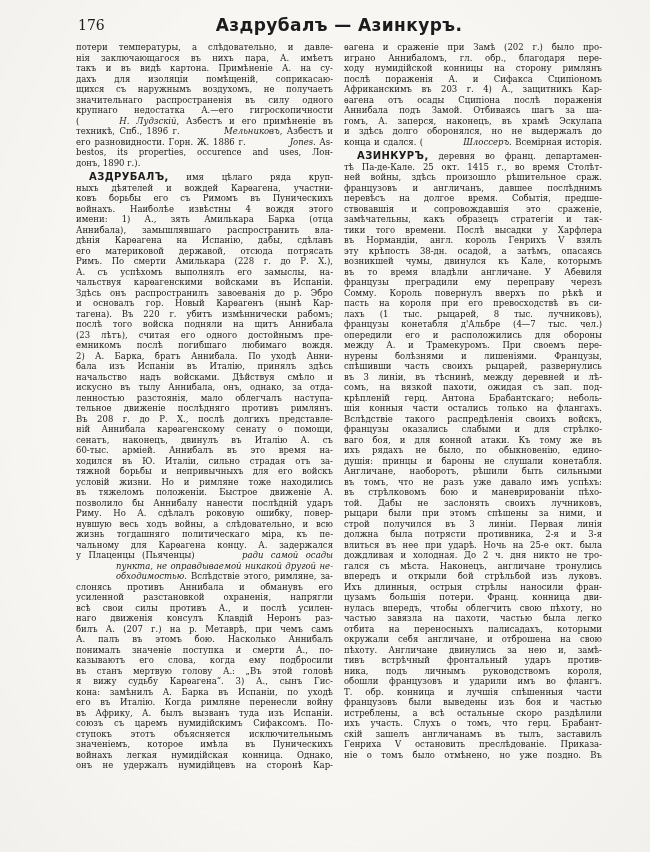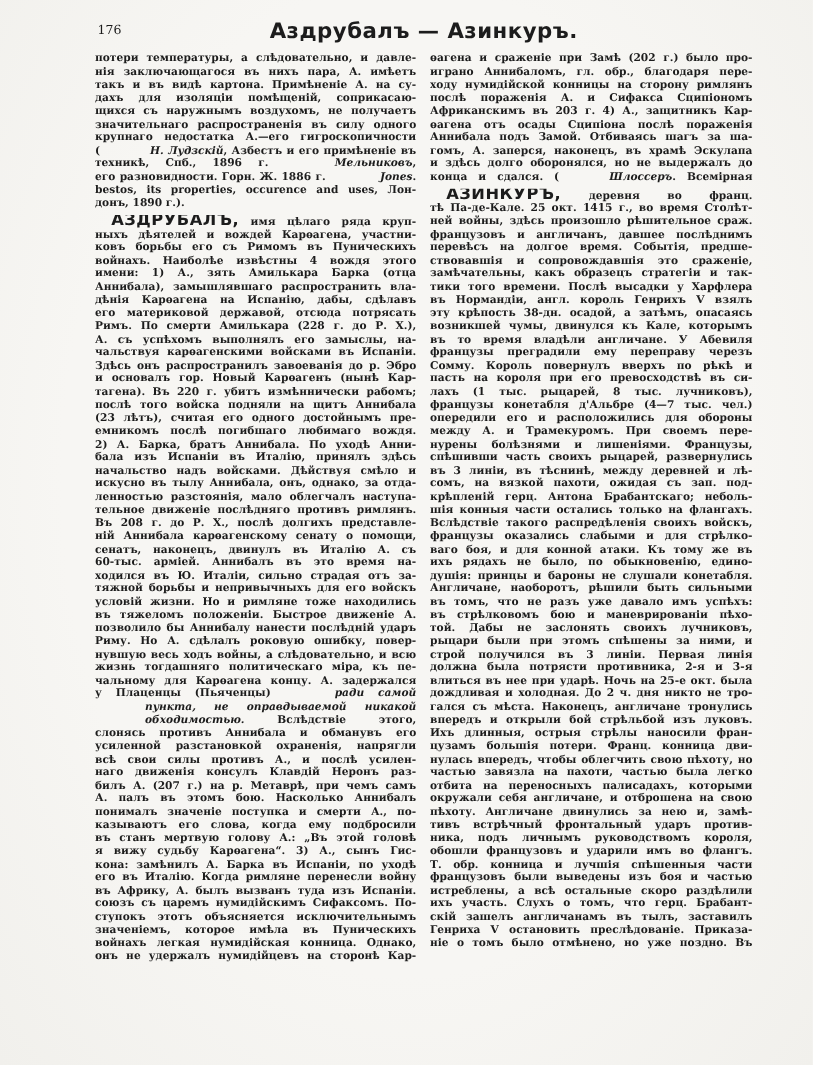--- a/index.html
+++ b/index.html
@@ -9,47 +9,47 @@
     font-family:"DejaVu Serif", serif;
     color:#1c1c1c;
     -webkit-font-smoothing:antialiased;
   }
   .page{
     position:relative;width:650px;height:852px;overflow:hidden;
     background:radial-gradient(ellipse at 50% 45%, #f7f6f3 60%, #f1f0ec 100%);
   }
   .page-num{
     position:absolute;top:19px;left:78px;
-    font-size:10px;line-height:12px;
+    font-size:14px;line-height:12px;
   }
   .running-head{
     position:absolute;top:18px;left:76px;width:526px;
     text-align:center;
     font-family:"DejaVu Sans", sans-serif;
     font-weight:bold;font-size:17px;line-height:14px;letter-spacing:0.4px;
   }
   .cols{
     position:absolute;top:42px;left:76px;width:527px;
-    display:flex;gap:11px;align-items:flex-start;font-weight:bold;
+    display:flex;gap:11px;align-items:flex-start;
   }
   .col{width:257px;}
   .col.right{width:258px;}
   .para{margin:0;padding:0;}
   .para.new-article{margin-top:4px;}
   .line{
     font-size:8.5px;
     height:10.5px;line-height:10.5px;
     text-align:justify;text-align-last:justify;text-justify:inter-word;
     overflow:hidden;
   }
   .line.indent{text-indent:13px;}
   .line.flush{text-align-last:left;}
   .line b{
     font-family:"DejaVu Sans", sans-serif;
-    font-size:13px;letter-spacing:0.4px;
+    font-size:10px;letter-spacing:0.4px;
   }
   .line i{font-style:italic;margin-left:40px;}
 </style>
 </head>
 <body>
 
 <div class="page">
   <div class="page-num">176</div>
   <div class="running-head">Аздрубалъ — Азинкуръ.</div>
   <div class="cols">

